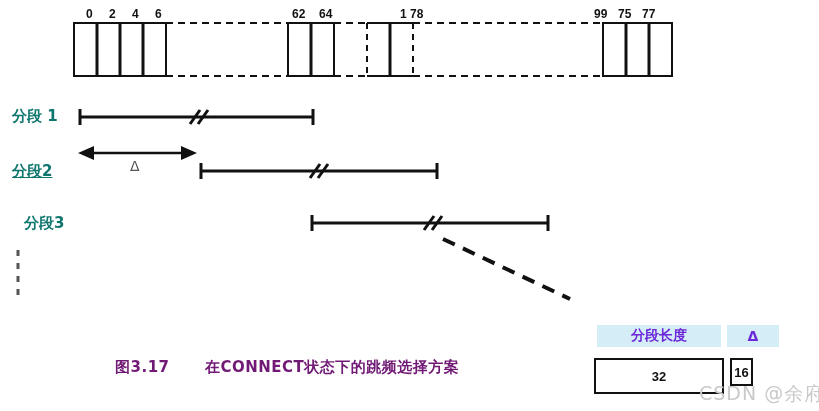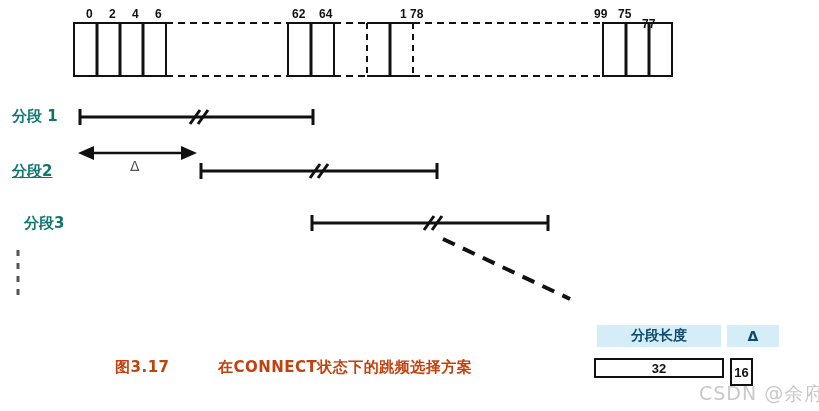--- a/index.html
+++ b/index.html
@@ -33,30 +33,30 @@
   .delta-label{
     position:absolute;
     font-size:14px;
     color:#555;
     font-family:"DejaVu Sans","Liberation Sans",sans-serif;
   }
   .caption{
     position:absolute;
     font-size:15px;
     font-weight:bold;
-    color:#c2410c;
+    color:#701a75;
     white-space:nowrap;
     font-family:"DejaVu Sans","Liberation Sans",sans-serif;
     letter-spacing:0.5px;
   }
   .tbl-head{
     position:absolute;
     box-sizing:border-box;
     background:#d4edf6;
-    color:#0c4a6e;
+    color:#6d28d9;
     font-size:14px;
     font-weight:bold;
     display:flex;
     align-items:center;
     justify-content:center;
     font-family:"DejaVu Sans","Liberation Sans",sans-serif;
   }
   .tbl-cell{
     position:absolute;
     box-sizing:border-box;
@@ -174,34 +174,34 @@
   <div class="tick-label" style="left:86px;top:8px;">0</div>
   <div class="tick-label" style="left:109px;top:8px;">2</div>
   <div class="tick-label" style="left:132px;top:8px;">4</div>
   <div class="tick-label" style="left:155px;top:8px;">6</div>
   <div class="tick-label" style="left:292px;top:8px;">62</div>
   <div class="tick-label" style="left:311px;top:8px;padding-left:8px;">64</div>
   <div class="tick-label" style="left:366px;top:8px;margin-left:44px;">78</div>
   <div class="tick-label" style="left:400px;top:8px;">1</div>
   <div class="tick-label" style="left:594px;top:8px;">99</div>
   <div class="tick-label" style="left:618px;top:8px;">75</div>
-  <div class="tick-label" style="left:642px;top:8px;margin-top:10px;">77</div>
+  <div class="tick-label" style="left:642px;top:8px;">77</div>
 
   <div class="seg-label" style="left:12px;top:107px;">分段 1</div>
   <div class="seg-label" style="left:12px;top:162px;text-decoration:underline;">分段2</div>
   <div class="seg-label" style="left:24px;top:214px;">分段3</div>
 
   <div class="delta-label" style="left:130px;top:158px;">Δ</div>
 
   <div class="caption" style="left:115px;top:358px;">图3.17</div>
-  <div class="caption" style="left:218px;top:358px;">在CONNECT状态下的跳频选择方案</div>
+  <div class="caption" style="left:205px;top:358px;">在CONNECT状态下的跳频选择方案</div>
 
   <div>
     <div class="tbl-head" style="left:597px;top:325px;width:124px;height:22px;">分段长度</div>
     <div class="tbl-head" style="left:727px;top:325px;width:52px;height:22px;">Δ</div>
 
-    <div class="tbl-cell" style="left:594px;top:358px;width:130px;height:20px;">32</div>
+    <div class="tbl-cell" style="left:594px;top:358px;width:130px;height:36px;">32</div>
     <div class="tbl-cell" style="left:730px;top:358px;width:23px;height:28px;">16</div>
   </div>
 
   <div class="watermark" style="left:699px;top:381px;">CSDN @余府</div>
 
 </div>
 
 </body></html>

